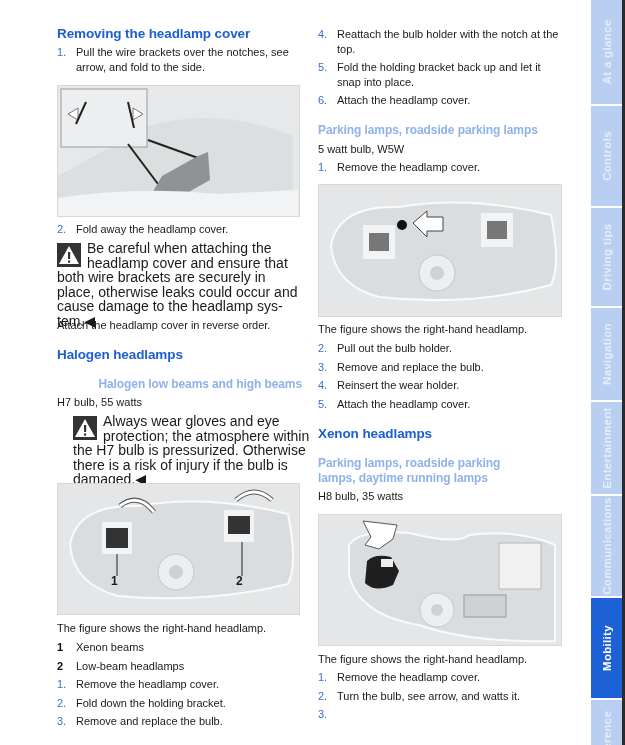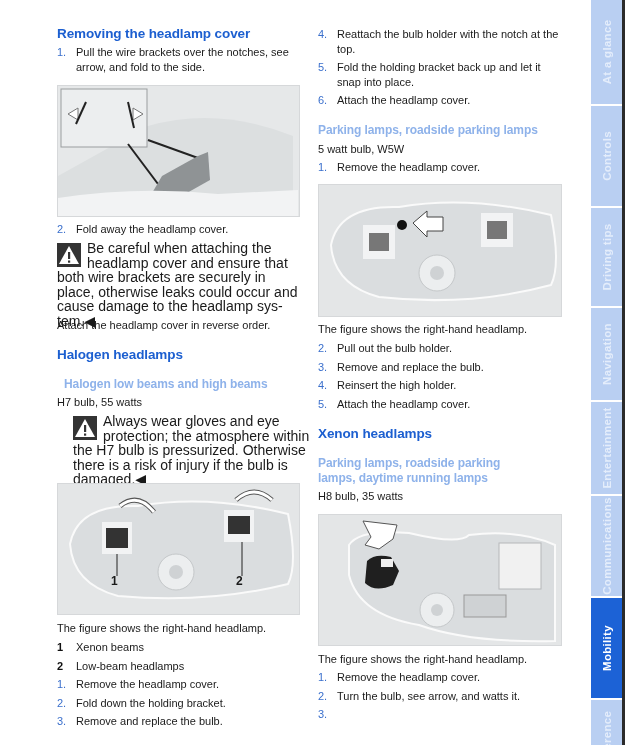--- a/index.html
+++ b/index.html
@@ -64,21 +64,21 @@
           <polygon points="12,3 22,21 2,21" fill="#ffffff"></polygon>
           <rect x="11" y="9" width="2.2" height="7" fill="#333"></rect>
           <rect x="11" y="17.5" width="2.2" height="2.2" fill="#333"></rect>
         </svg>
     </span>
     <span>Be careful when attaching the headlamp cover and ensure that both wire brackets are securely in place, otherwise leaks could occur and cause damage to the headlamp sys-tem.◀</span>
   </div>
   <p class="t abs" style="top:318px;left:0;width:245px;">Attach the headlamp cover in reverse order.</p>
 
   <h2 class="sec abs" style="top:347px;left:0;">Halogen headlamps</h2>
-  <h3 class="sub abs" style="top:377px;left:7px;width:245px;">Halogen low beams and high beams</h3>
+  <h3 class="sub abs" style="top:377px;left:0;width:245px;text-align:right;">Halogen low beams and high beams</h3>
   <p class="t abs" style="top:395px;left:0;">H7 bulb, 55 watts</p>
   <div class="warn abs" style="top:414px;left:0;width:245px;margin-left:16px;">
     <span class="tri">
       <svg width="24" height="24">
           <polygon points="12,3 22,21 2,21" fill="#ffffff"></polygon>
           <rect x="11" y="9" width="2.2" height="7" fill="#333"></rect>
           <rect x="11" y="17.5" width="2.2" height="2.2" fill="#333"></rect>
         </svg>
     </span>
     <span>Always wear gloves and eye protection; the atmosphere within the H7 bulb is pressurized. Otherwise there is a risk of injury if the bulb is damaged.◀</span>
@@ -173,21 +173,21 @@
     <div class="step" style="margin-bottom:4px;">
       <span class="n">2.</span>
       <span>Pull out the bulb holder.</span>
     </div>
     <div class="step" style="margin-bottom:4px;">
       <span class="n">3.</span>
       <span>Remove and replace the bulb.</span>
     </div>
     <div class="step" style="margin-bottom:4px;">
       <span class="n">4.</span>
-      <span>Reinsert the high holder.</span>
+      <span>Reinsert the wear holder.</span>
     </div>
     <div class="step">
       <span class="n">5.</span>
       <span>Attach the headlamp cover.</span>
     </div>
   </div>
 
   <h2 class="sec abs" style="top:426px;left:0;">Xenon headlamps</h2>
   <h3 class="sub abs" style="top:456px;left:0;width:220px;">Parking lamps, roadside parking lamps, daytime running lamps</h3>
   <p class="t abs" style="top:489px;left:0;">H8 bulb, 35 watts</p>

